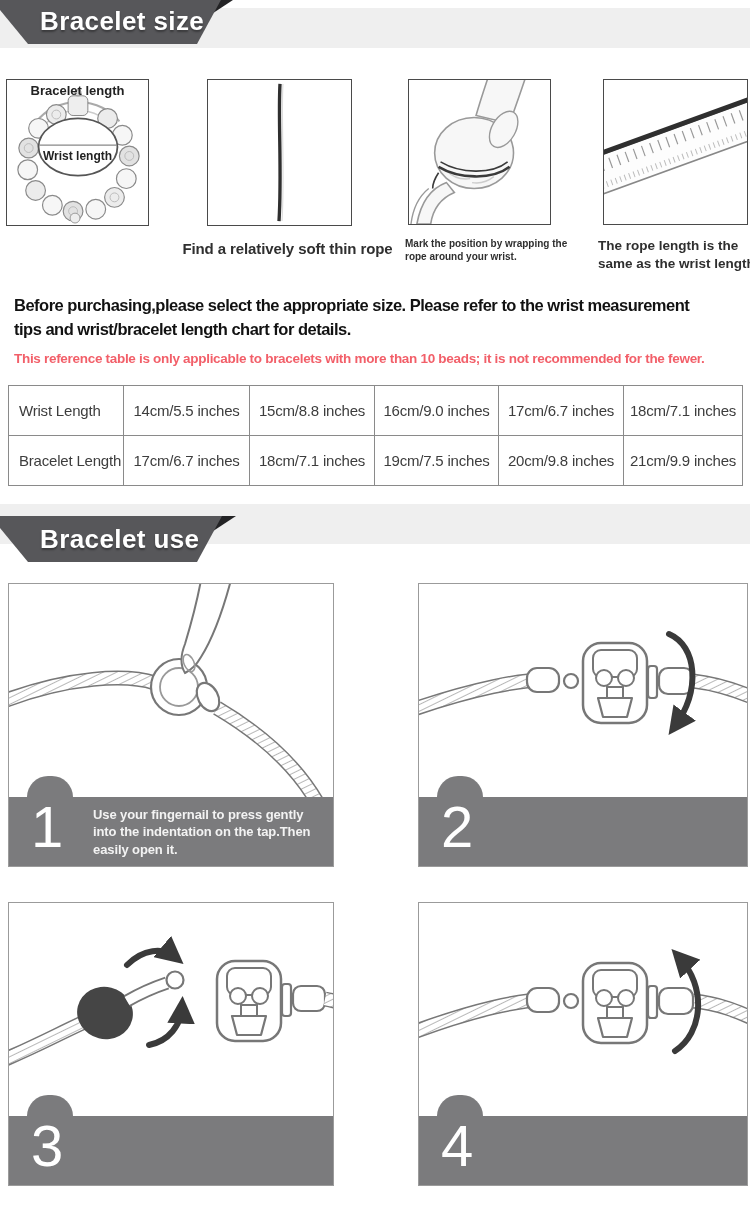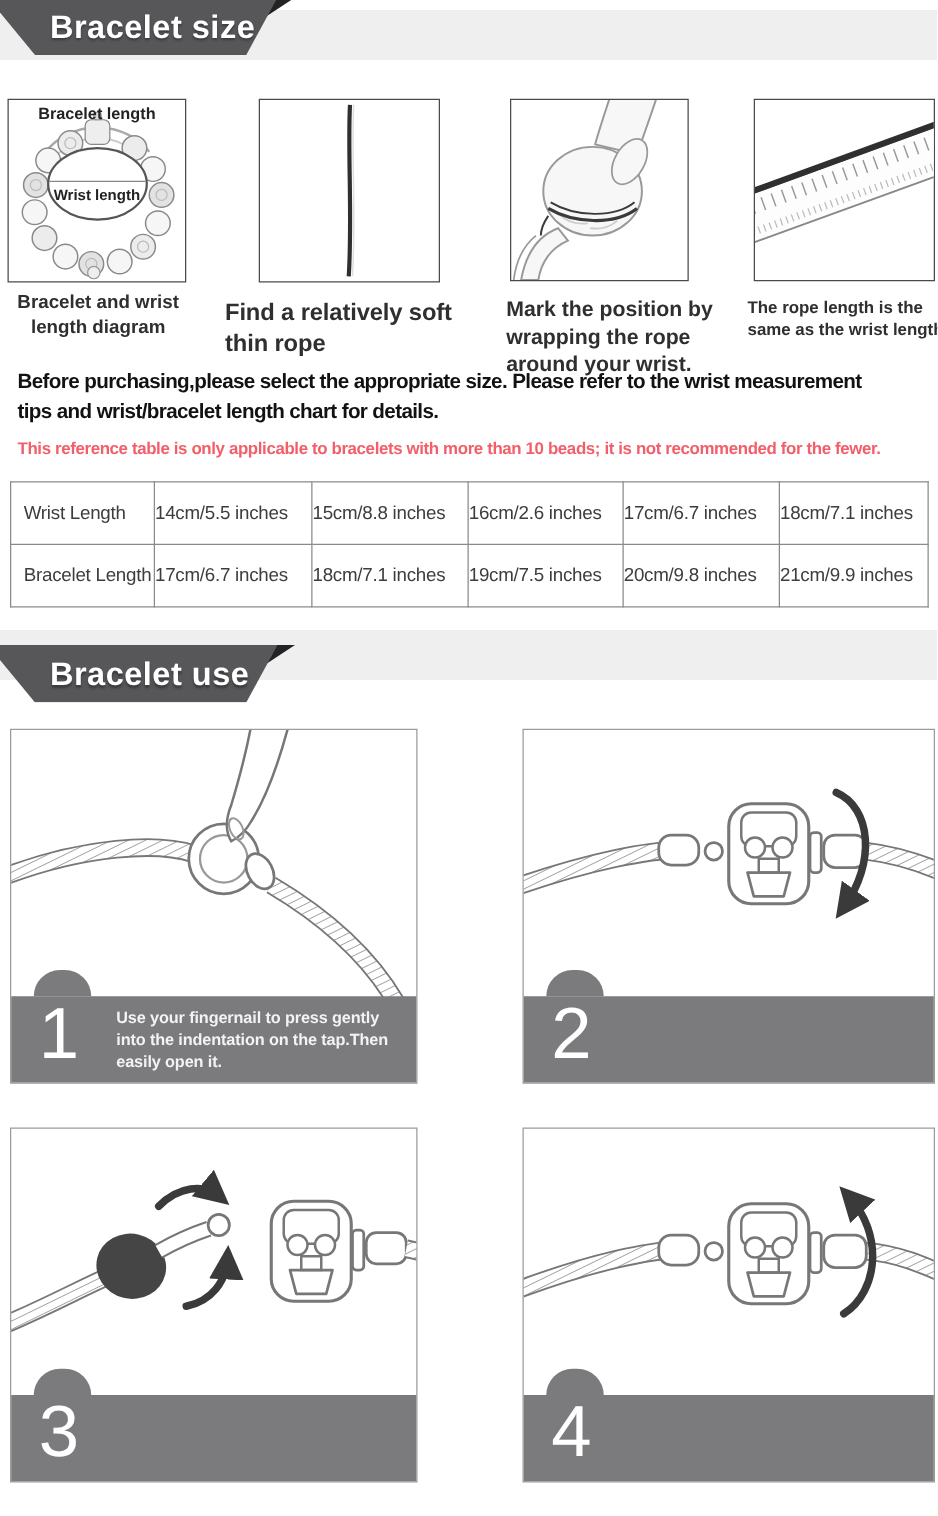--- a/index.html
+++ b/index.html
@@ -21,21 +21,21 @@
   .pbox{position:absolute;background:#fff;border:1px solid #4a4a4a;box-sizing:border-box;}
   .cap{position:absolute;color:#2f2f2f;font-weight:bold;line-height:1.3;}
 
   .note-bold{position:absolute;left:14px;top:294px;width:740px;color:#121212;
         font-size:16.5px;font-weight:bold;letter-spacing:-0.5px;line-height:1.45;white-space:nowrap;}
   .note-red{position:absolute;left:14px;top:351px;width:740px;color:#f25f69;
         font-size:13.5px;font-weight:bold;letter-spacing:-0.3px;white-space:nowrap;}
 
   table.size{position:absolute;left:8px;top:385px;width:734px;border-collapse:collapse;
         table-layout:fixed;font-size:15px;color:#3d3d3d;letter-spacing:-0.2px;}
-  table.size td{border:1px solid #8a8a8a;height:49px;text-align:left;padding:0;}
+  table.size td{border:1px solid #8a8a8a;height:49px;text-align:center;padding:0;}
   table.size td.lab{text-align:left;padding-left:10px;}
 
   
   .step{position:absolute;background:#fff;border:1px solid #9b9b9b;box-sizing:border-box;}
   .step svg.art{position:absolute;left:0;top:0;}
   .sband{position:absolute;left:0;right:0;bottom:0;height:69px;background:#7b7b7d;}
   .bump{position:absolute;top:-21px;left:18px;width:46px;height:21px;
         border-radius:23px 23px 0 0;background:#7b7b7d;}
   .snum{position:absolute;left:22px;top:-6px;color:#fff;font-size:58px;line-height:72px;font-weight:400;}
   .stext{position:absolute;left:84px;right:8px;top:50%;transform:translateY(-50%);
@@ -141,23 +141,22 @@
     <svg class="art" viewBox="0 0 145 146" width="143" height="144">
       <g transform="rotate(-20 72 72)">
         <rect x="-42" y="50" width="232" height="38" fill="#fdfdfd" stroke="#888" stroke-width="1.5"></rect>
         <rect x="-42" y="46" width="232" height="5" fill="#2f2f2f"></rect>
         <line x1="-38" y1="61" x2="188" y2="61" stroke="#999" stroke-width="11" stroke-dasharray="1.2 7.6"></line>
         <line x1="-38" y1="80" x2="188" y2="80" stroke="#bbb" stroke-width="6" stroke-dasharray="1 3.8"></line>
       </g>
     </svg>
   </div>
 
-  <div class="cap" style="left:6px;top:232px;width:145px;text-align:center;font-size:15px">Bracelet and wrist length diagram</div>
-  <div class="cap" style="left:180px;top:239px;width:215px;font-size:19px;letter-spacing:-0.1px">Find a relatively soft thin rope</div>
-  <div class="cap" style="left:405px;top:237px;width:170px;font-size:17px">Mark the position by wrapping the rope around your wrist.</div>
+  <div class="cap" style="left:180px;top:239px;width:215px;text-align:center;font-size:15px;letter-spacing:-0.1px">Find a relatively soft thin rope</div>
+  <div class="cap" style="left:405px;top:237px;width:170px;font-size:10px">Mark the position by wrapping the rope around your wrist.</div>
   <div class="cap" style="left:598px;top:237px;width:168px;font-size:13.5px">The rope length is the same as the wrist length.</div>
 
   <div class="note-bold">
     <div>Before purchasing,please select the appropriate size. Please refer to the wrist measurement</div>
     <div>tips and wrist/bracelet length chart for details.</div>
   </div>
   <div class="note-red">This reference table is only applicable to bracelets with more than 10 beads; it is not recommended for the fewer.</div>
 
   <table class="size">
     <colgroup>
@@ -166,21 +165,21 @@
         <col style="width:125px">
       <col style="width:124px">
         <col style="width:125px">
         <col style="width:119px">
       </colgroup>
     <tbody>
         <tr>
       <td class="lab">Wrist Length</td>
       <td>14cm/5.5 inches</td>
       <td>15cm/8.8 inches</td>
-      <td>16cm/2.6 inches</td>
+      <td>16cm/9.0 inches</td>
       <td>17cm/6.7 inches</td>
       <td>18cm/7.1 inches</td>
     </tr>
     <tr>
       <td class="lab">Bracelet Length</td>
       <td>17cm/6.7 inches</td>
       <td>18cm/7.1 inches</td>
       <td>19cm/7.5 inches</td>
       <td>20cm/9.8 inches</td>
       <td>21cm/9.9 inches</td>

